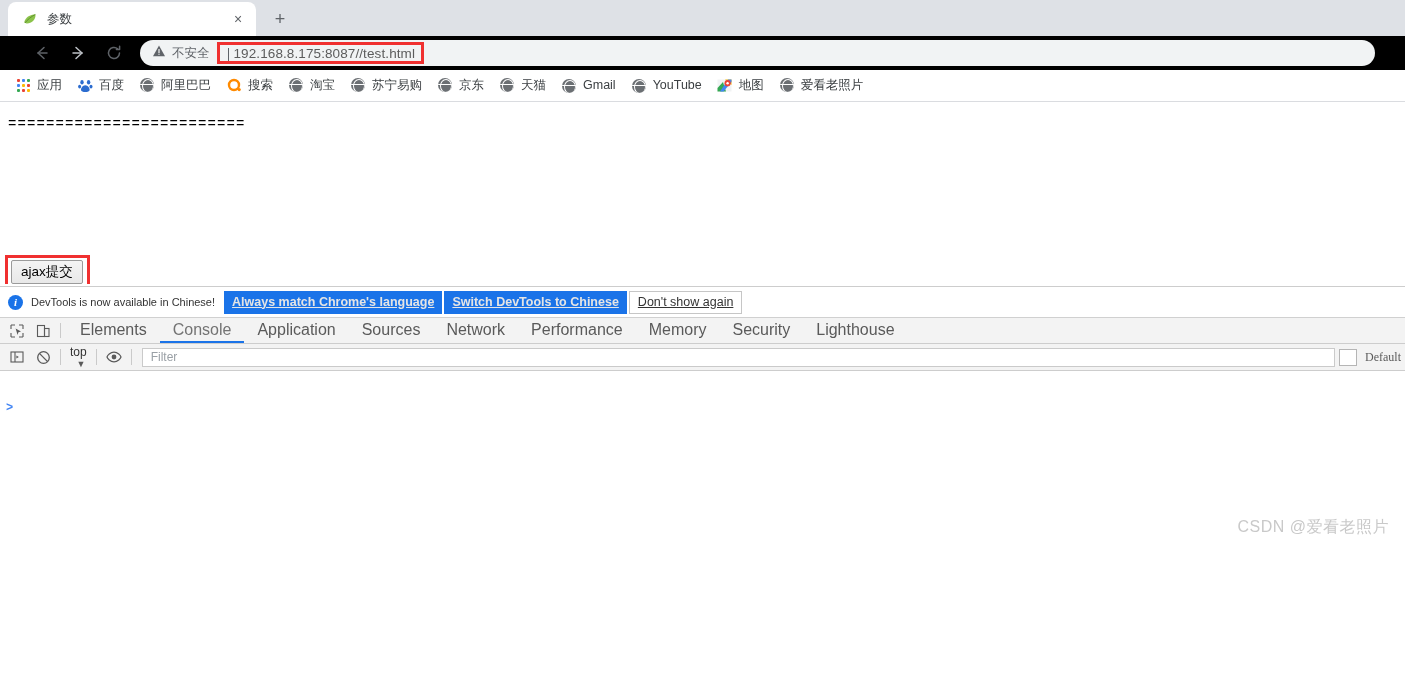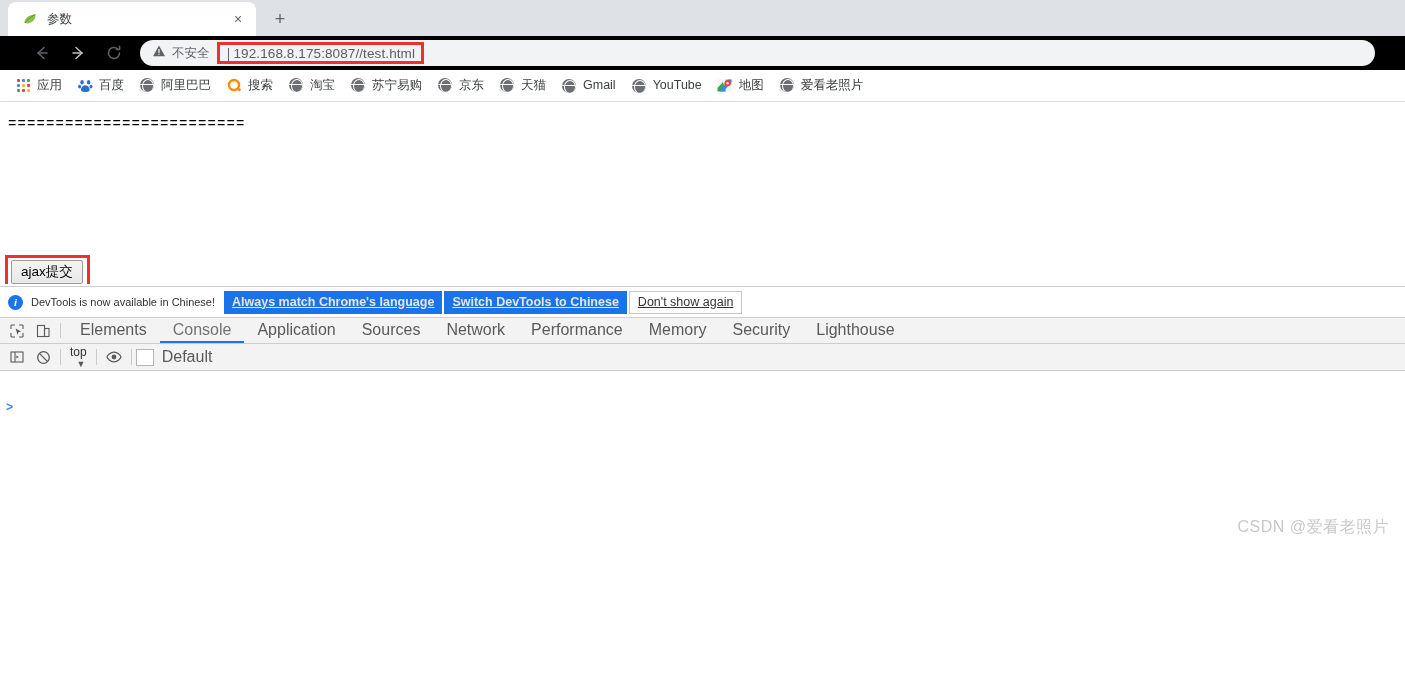--- a/index.html
+++ b/index.html
@@ -266,21 +266,21 @@
   }
   .levels {
     display: flex; align-items: center;
     padding-right: 4px; flex: none;
   }
   .levels-check {
     width: 18px; height: 17px;
     border: 1px solid #b5b5b5; background: #ffffff;
     margin-right: 8px;
   }
-  .levels-label { font-size: 16px; color: #5a5a5a; white-space: nowrap; }
+  .levels-label { font-size: 12px; color: #5a5a5a; white-space: nowrap; font-family: Liberation Serif, serif; }
 
   .dt-console {
     flex: 1;
     background: #ffffff;
     position: relative;
     overflow: hidden;
   }
   .msg-box {
     position: absolute;
     left: 9px; top: 3px;
@@ -549,20 +549,21 @@
         <span class="caret">▼</span>
       </div>
       <span class="cb-sep"></span>
       <span class="cb-ic">
         <svg width="16" height="14" viewBox="0 0 16 14">
           <path d="M8 2.2 C11.8 2.2 14.6 5.6 15 7 C14.6 8.4 11.8 11.8 8 11.8 C4.2 11.8 1.4 8.4 1 7 C1.4 5.6 4.2 2.2 8 2.2 Z" stroke="currentColor" stroke-width="1.2" fill="none"></path>
           <circle cx="8" cy="7" r="2.4" fill="currentColor"></circle>
         </svg>
       </span>
       <span class="cb-sep"></span>
+      <div class="filter-input">Filter</div>
       <div class="levels">
         <span class="levels-check"></span>
         <span class="levels-label">Default</span>
       </div>
     </div>
 
     <div class="dt-console">
       <div class="prompt-row">
         <span class="prompt-caret">&gt;</span>
       </div>

